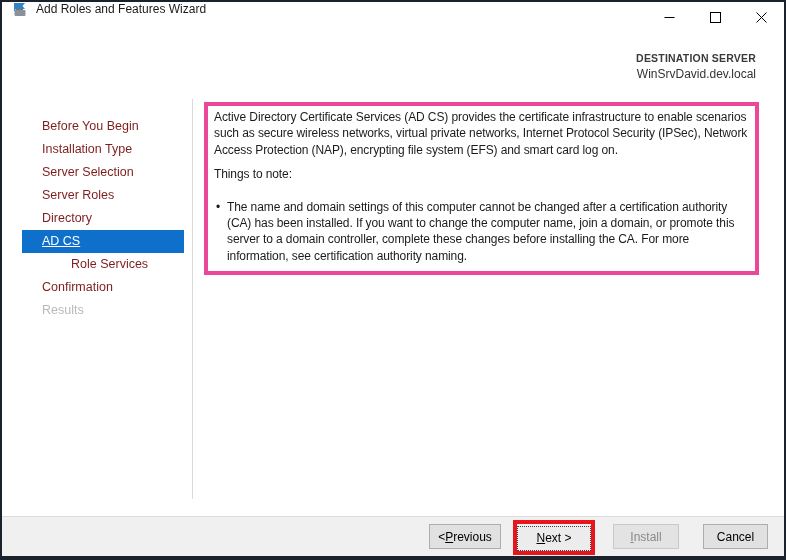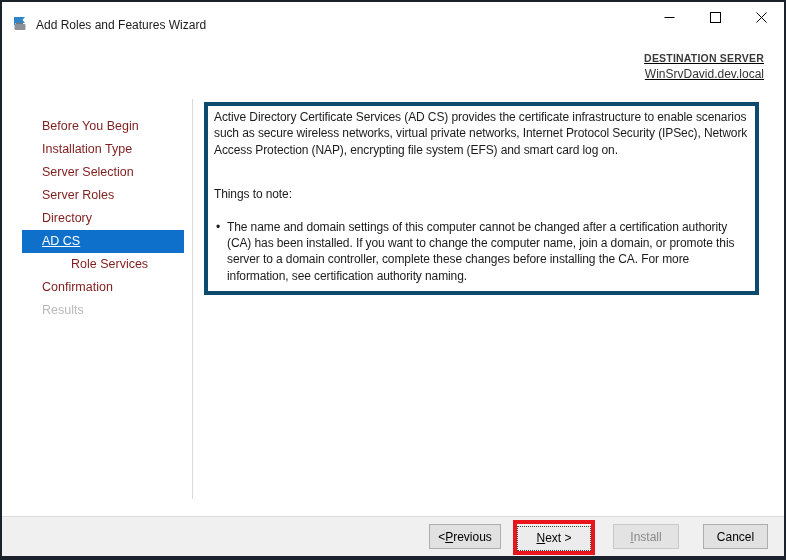--- a/index.html
+++ b/index.html
@@ -8,34 +8,34 @@
 
   .window {
     position:relative; width:786px; height:560px;
     border:2px solid #1b222c; border-bottom-width:4px;
     background:#ffffff; overflow:hidden;
   }
 
   
   .titlebar {
     position:absolute; top:0; left:0; right:0; height:30px;
-    background:#ffffff; display:flex; align-items:flex-end;
+    background:#ffffff; display:flex; align-items:flex-start;
   }
   .titlebar-icon { margin:0 8px 0 10px; width:16px; height:16px; flex:none; }
   .titlebar-title { font-size:12px; color:#1a1a1a; flex:1; white-space:nowrap; }
   .win-controls { display:flex; height:100%; }
   .win-btn { width:46px; height:100%; display:flex; align-items:center; justify-content:center; }
 
   
   .header { position:absolute; top:30px; left:0; right:0; height:65px; background:#ffffff; }
   .page-title {
     position:absolute; left:22px; top:16px;
     font-size:23px; font-weight:300; color:#3696c8; letter-spacing:.2px; white-space:nowrap;
   }
-  .destination { position:absolute; right:20px; top:20px; text-align:right;text-decoration:underline; }
+  .destination { position:absolute; right:28px; top:20px; text-align:right; }
   .dest-label { font-size:10.5px; font-weight:700; color:#3a3a3a; letter-spacing:.2px; }
   .dest-server { font-size:12px; color:#333333; margin-top:3px; }
 
   
   .main { position:absolute; top:95px; left:0; right:0; bottom:40px; background:#ffffff; }
   .divider { position:absolute; left:190px; top:2px; width:1px; height:400px; background:#d9d9d9; }
 
   .nav { position:absolute; left:0; top:18px; width:190px; }
   .nav-item {
     height:23px; line-height:23px; padding-left:40px; margin-right:8px;
@@ -44,27 +44,27 @@
   .nav-item.selected {
     background:#0f70cc; color:#ffffff;
     margin-left:20px; padding-left:20px;text-decoration:underline;
   }
   .nav-item.child { padding-left:69px; }
   .nav-item.disabled { color:#b9b9b9; }
 
   
   .content-box {
     position:absolute; left:202px; top:5px; width:555px;
-    border:4px solid #0c4a6e; background:#ffffff;
+    border:4px solid #ec4899; background:#ffffff;
     padding:3px 6px 7px 6px;
   }
   .content-box p, .bullet-text {
     font-size:12px; line-height:16.4px; color:#1b1b1b; letter-spacing:-0.1px;
   }
-  .note-heading { margin-top:28px; }
+  .note-heading { margin-top:8px; }
   .bullet-row { display:flex; margin-top:16px; }
   .bullet-marker { flex:none; width:13px; padding-left:2px; font-size:12px; line-height:16.4px; color:#1b1b1b; }
   .bullet-text { flex:1; }
 
   
   .footer {
     position:absolute; bottom:0; left:0; right:0; height:40px;
     background:#f0f0f0; border-top:1px solid #dcdcdc;
     display:flex; justify-content:flex-end; align-items:flex-start;
     padding:7px 16px 0 0;

